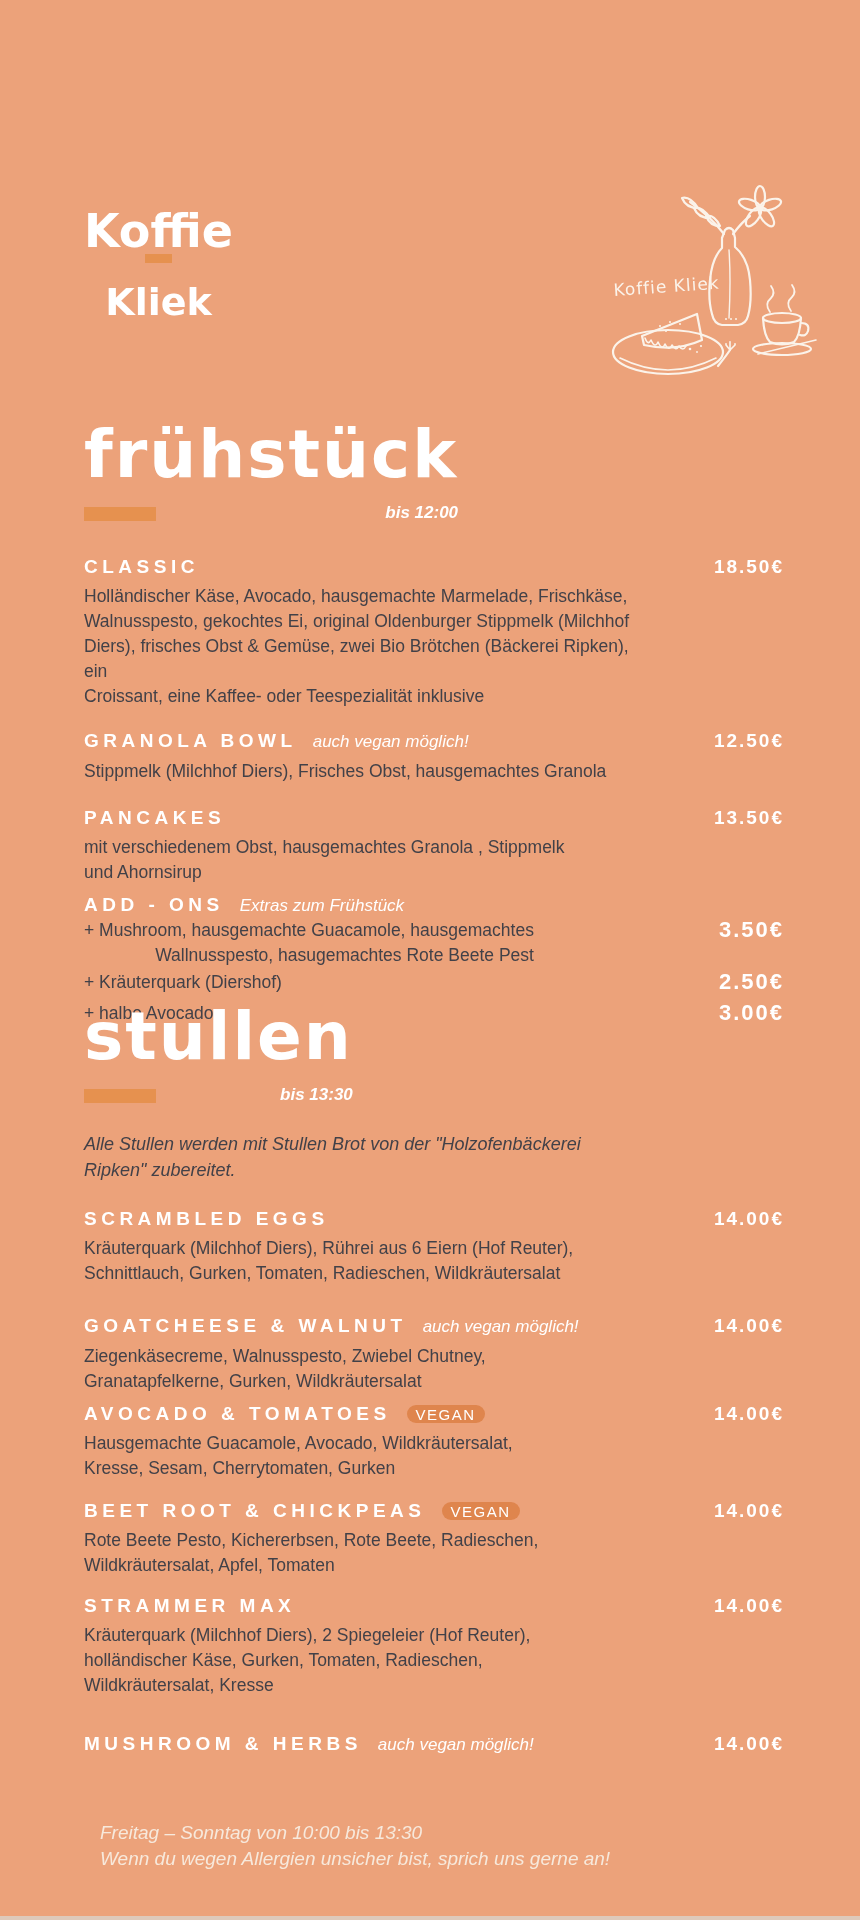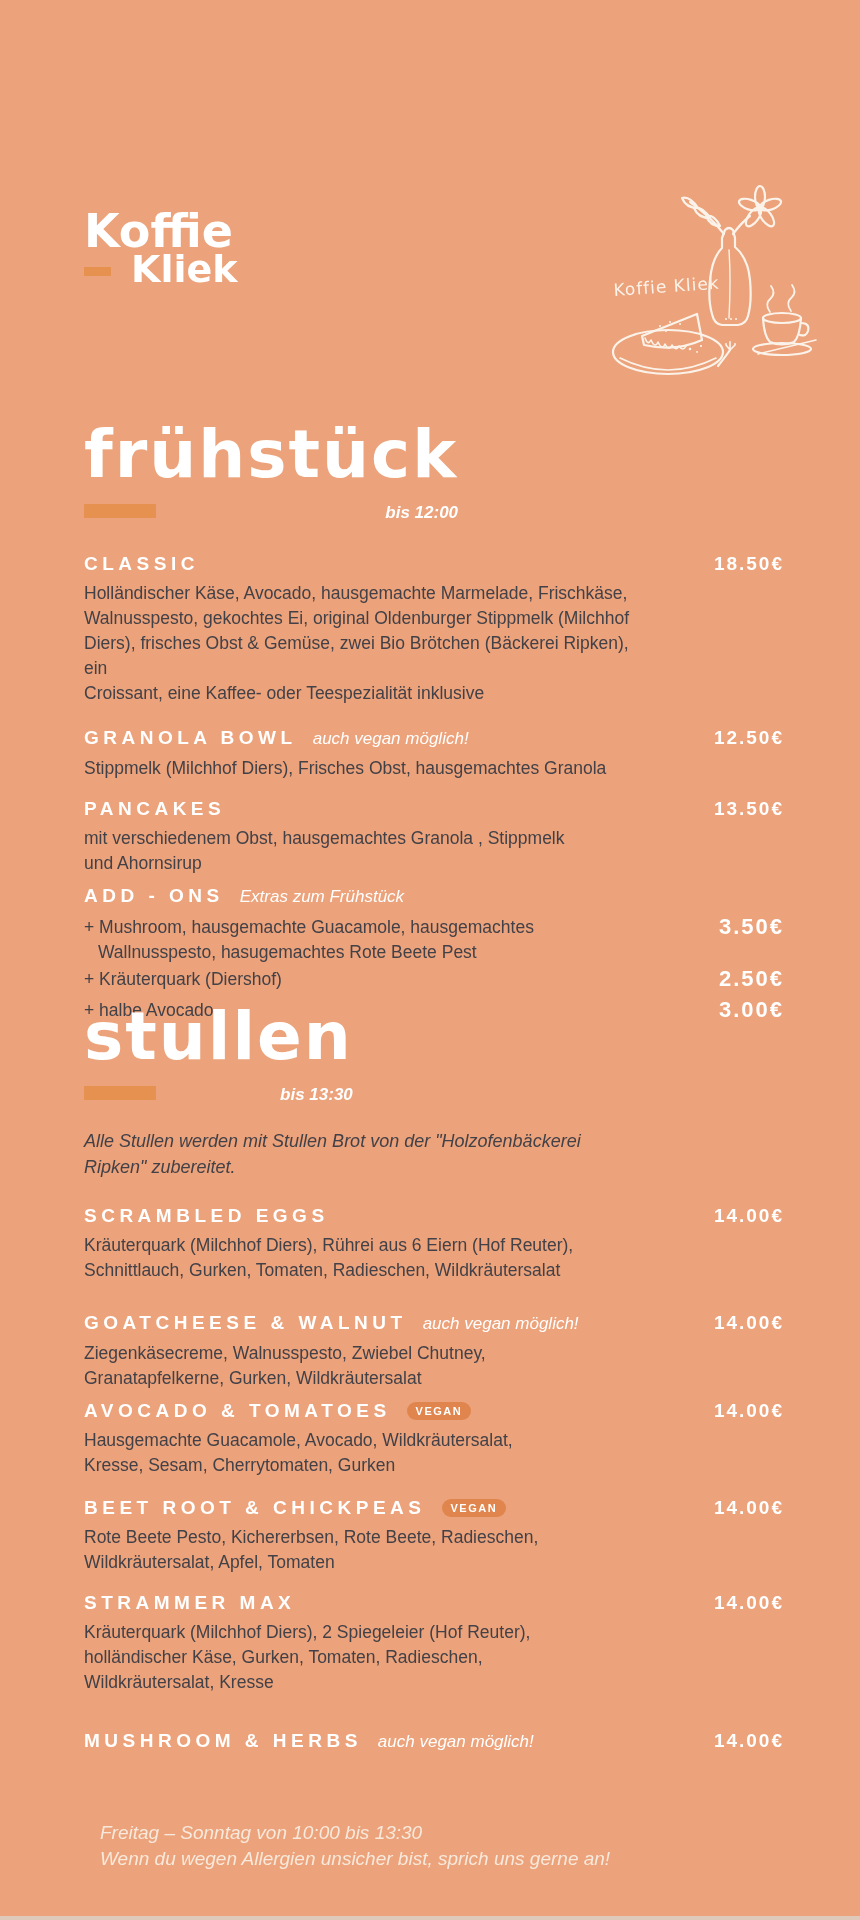--- a/index.html
+++ b/index.html
@@ -6,58 +6,58 @@
   .page{
     position:relative;
     width:860px;height:1920px;
     background:#ECA27A;
     overflow:hidden;
     font-family:"Liberation Sans",sans-serif;
   }
   
   .logo{position:absolute;left:84px;top:212px;}
   .logo-line1{font-family:"DejaVu Sans",sans-serif;font-weight:700;font-size:46px;line-height:38px;color:#FFFFFF;}
-  .logo-line2{display:flex;align-items:center;gap:20px;font-family:"DejaVu Sans",sans-serif;font-weight:700;font-size:38px;line-height:38px;color:#FFFFFF;}
+  .logo-line2{display:flex;align-items:center;gap:20px;font-family:"DejaVu Sans",sans-serif;font-weight:700;font-size:38px;line-height:38px;color:#FFFFFF;flex-direction:column;}
   .logo-dash{width:27px;height:9px;background:#E6914F;margin-top:4px;}
   
   .illustration{position:absolute;left:598px;top:168px;}
   
   .section{position:absolute;left:84px;width:700px;}
   #section-fruehstueck{top:420px;}
   #section-stullen{top:1002px;}
   .heading-wrap{display:inline-block;}
   .section-title{
     margin:0;font-family:"DejaVu Sans",sans-serif;font-weight:700;
     font-size:66px;line-height:70px;letter-spacing:2px;color:#FFFFFF;
   }
-  .heading-sub{display:flex;justify-content:space-between;align-items:flex-start;margin-top:14px;}
+  .heading-sub{display:flex;justify-content:space-between;align-items:flex-end;margin-top:14px;}
   .heading-bar{width:72px;height:14px;background:#E6914F;}
   .heading-time{font-style:italic;font-weight:700;font-size:17px;line-height:17px;color:#FFFFFF;}
   .section-note{
     margin-top:24px;font-style:italic;font-size:18px;line-height:26px;
     color:#424148;white-space:pre-line;max-width:540px;
   }
   
   .item-head{display:flex;align-items:baseline;}
   .item-name{
     font-weight:700;font-size:19px;line-height:24px;letter-spacing:4.5px;color:#FFFFFF;white-space:nowrap;
   }
   .item-tag{font-style:italic;font-size:17px;line-height:24px;color:#FFFFFF;margin-left:16px;white-space:nowrap;}
   .vegan-badge{
     align-self:center;background:#DF854D;color:#FFFFFF;
-    font-weight:700;font-size:11px;line-height:11px;letter-spacing:1.5px;
+    font-weight:400;font-size:15px;line-height:11px;letter-spacing:1.5px;
     padding:4px 9px 3px;border-radius:10px;margin-left:16px;
   }
   .spacer{flex:1;}
   .item-price{font-weight:700;font-size:19px;line-height:24px;letter-spacing:2px;color:#FFFFFF;white-space:nowrap;}
   .item-desc{
     margin-top:5px;font-size:17.5px;line-height:25px;color:#424148;
     white-space:pre-line;max-width:560px;
   }
-  .addons{margin-top:6px;}
+  .addons{margin-top:0;text-align:right;}
   .addon-row{display:flex;align-items:flex-start;}
   .addon-text{
     font-size:17.5px;line-height:25px;color:#424148;white-space:pre-line;
     padding-left:14px;text-indent:-14px;max-width:540px;
   }
   .addon-price{margin-left:auto;font-weight:700;font-size:22px;line-height:24px;letter-spacing:2px;color:#FFFFFF;white-space:nowrap;}
   
   .footer{position:absolute;left:100px;top:1820px;font-style:italic;font-size:19px;line-height:26px;color:#F7E9DC;}
   .bottom-edge{position:absolute;left:0;right:0;bottom:0;height:4px;background:#D9D5D0;opacity:.75;}
 </style>
@@ -163,21 +163,21 @@
     <div class="item" style="margin-top:20px;">
       <div class="item-head">
         <span class="item-name">GRANOLA BOWL</span>
         <span class="item-tag">auch vegan möglich!</span>
         <span class="spacer"></span>
         <span class="item-price">12.50€</span>
       </div>
       <div class="item-desc">Stippmelk (Milchhof Diers), Frisches Obst, hausgemachtes Granola</div>
     </div>
 
-    <div class="item" style="margin-top:16px;">
+    <div class="item" style="margin-top:22px;">
       <div class="item-head">
         <span class="item-name">PANCAKES</span>
         <span class="spacer"></span>
         <span class="item-price">13.50€</span>
       </div>
       <div class="item-desc">mit verschiedenem Obst, hausgemachtes Granola , Stippmelk
 und Ahornsirup</div>
     </div>
 
     <div class="item" style="margin-top:8px;">

